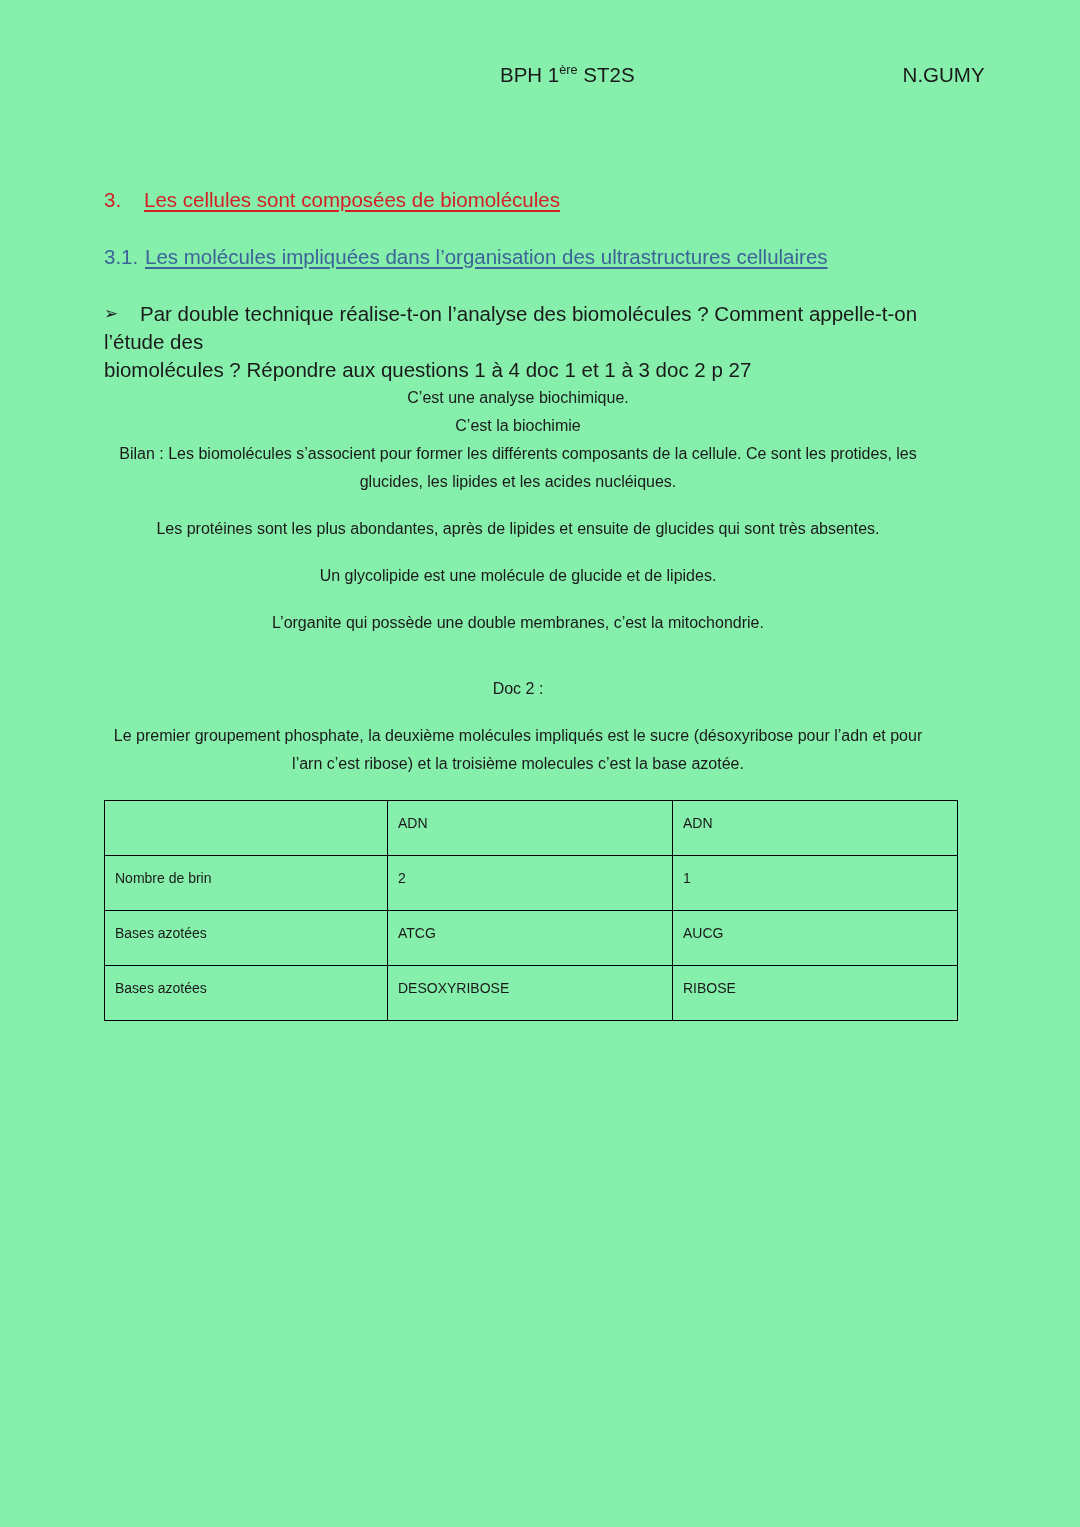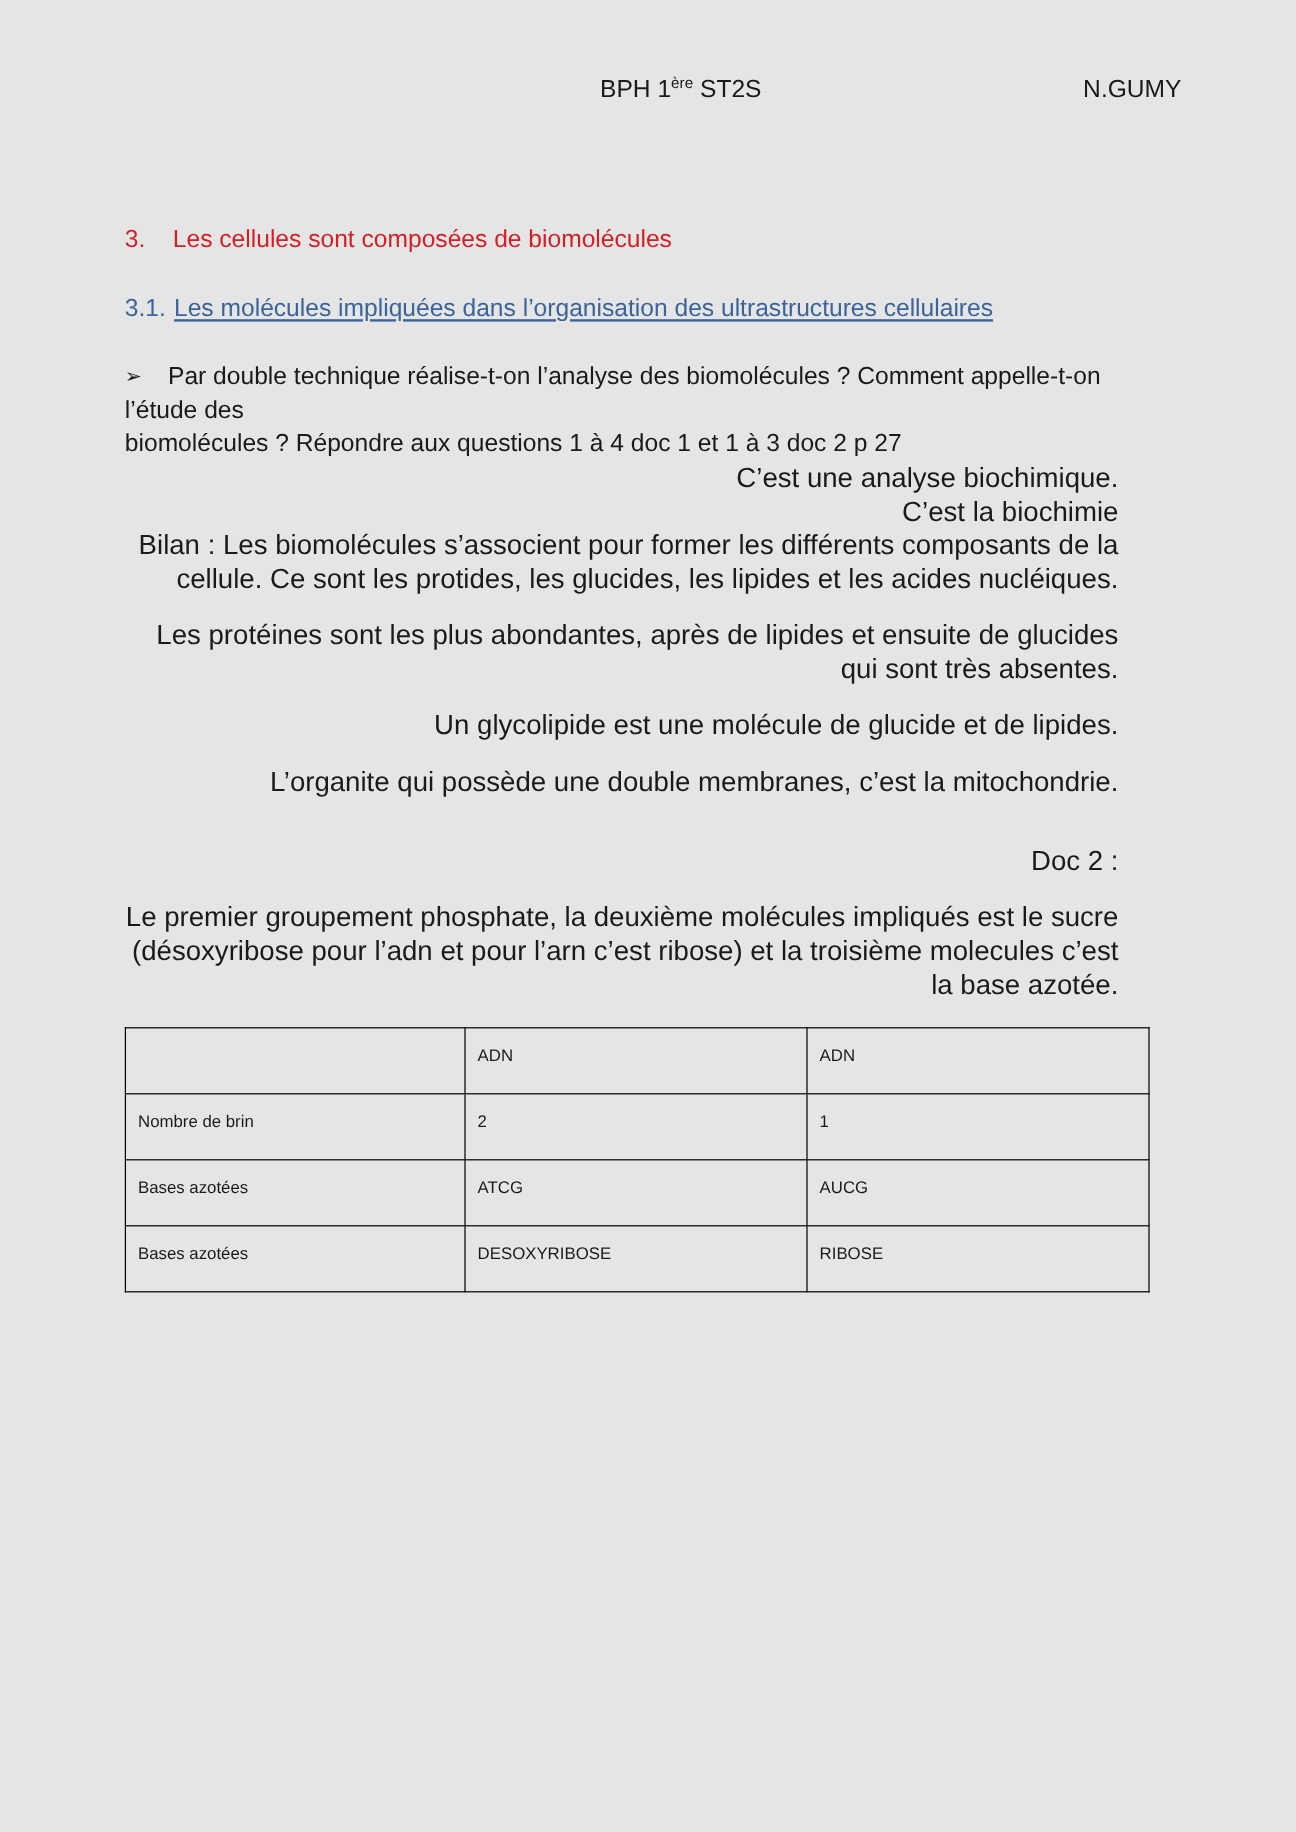--- a/index.html
+++ b/index.html
@@ -9,21 +9,21 @@
     background: #ffffff;
   }
   body {
     font-family: "Liberation Sans", sans-serif;
     color: #000000;
   }
   .page {
     position: relative;
     width: 1080px;
     height: 1527px;
-    background: #e5e5e5;
+    background: #86efac;
     overflow: hidden;
     box-sizing: border-box;
   }
 
   
   .doc-header {
     position: absolute;
     top: 62px;
     left: 104px;
     right: 104px;
@@ -63,20 +63,21 @@
     font-size: 20.5px;
     line-height: 27px;
     color: #D31F26;
     margin: 0 0 30px 0;
   }
   .heading-l1 .h-num {
     width: 40px;
     flex: 0 0 40px;
   }
   .heading-l1 .h-text {
+    text-decoration: underline;
     text-underline-offset: 3px;
     text-align: center;
   }
 
   .heading-l2 {
     display: flex;
     align-items: flex-start;
     font-size: 20.5px;
     line-height: 27px;
     color: #3C6498;
@@ -86,25 +87,25 @@
     width: 41px;
     flex: 0 0 41px;
   }
   .heading-l2 .h-text {
     text-decoration: underline;
     text-underline-offset: 3px;
   }
 
   
   p.para {
-    font-size: 23px;
+    font-size: 16px;
     line-height: 28px;
     margin: 0;
     color: #1a1a1a;
-    text-align: right;
+    text-align: center;
   }
   .block-gap {
     height: 19px;
   }
   .tight-block p.para {
     margin: 0;
   }
 
   
   .q-block {

